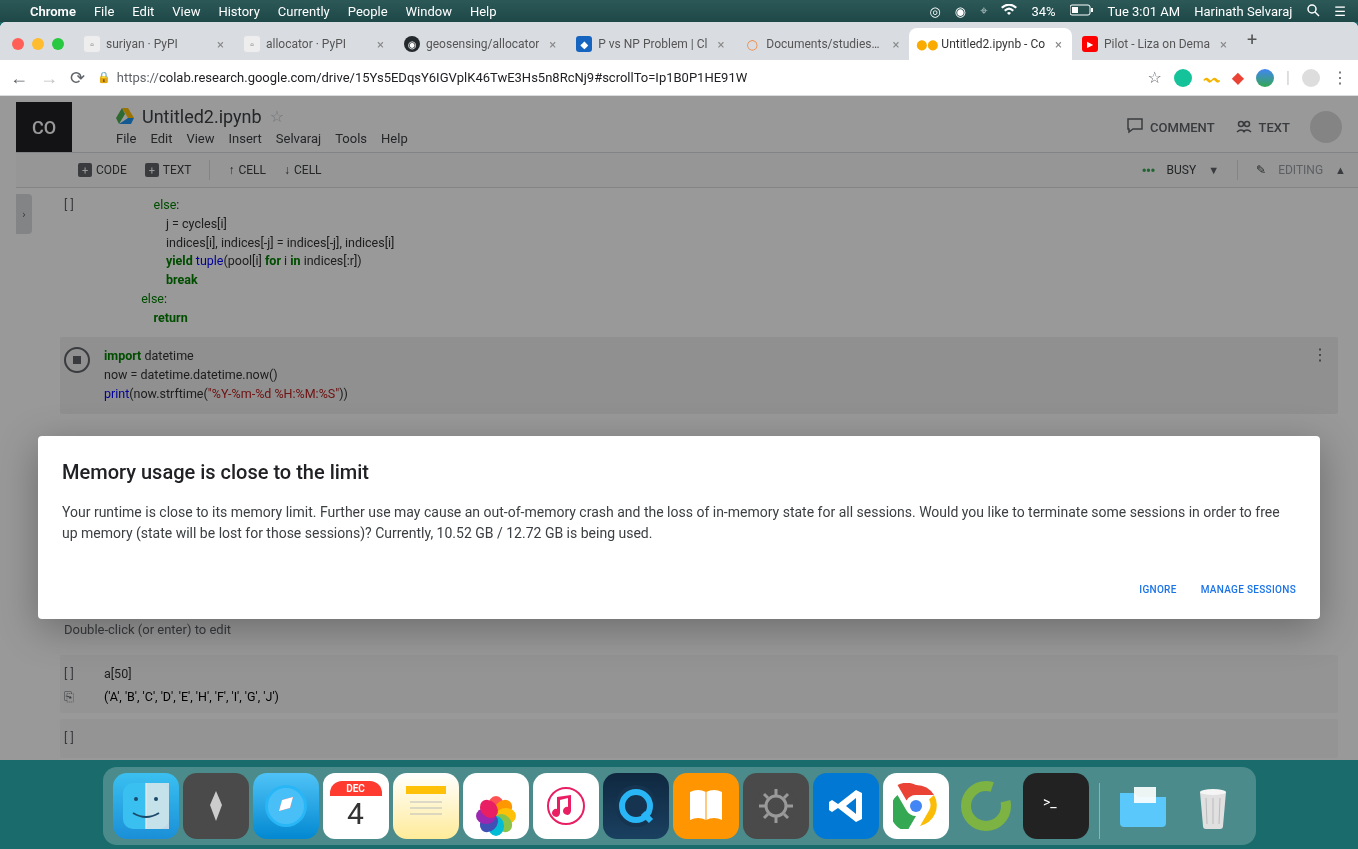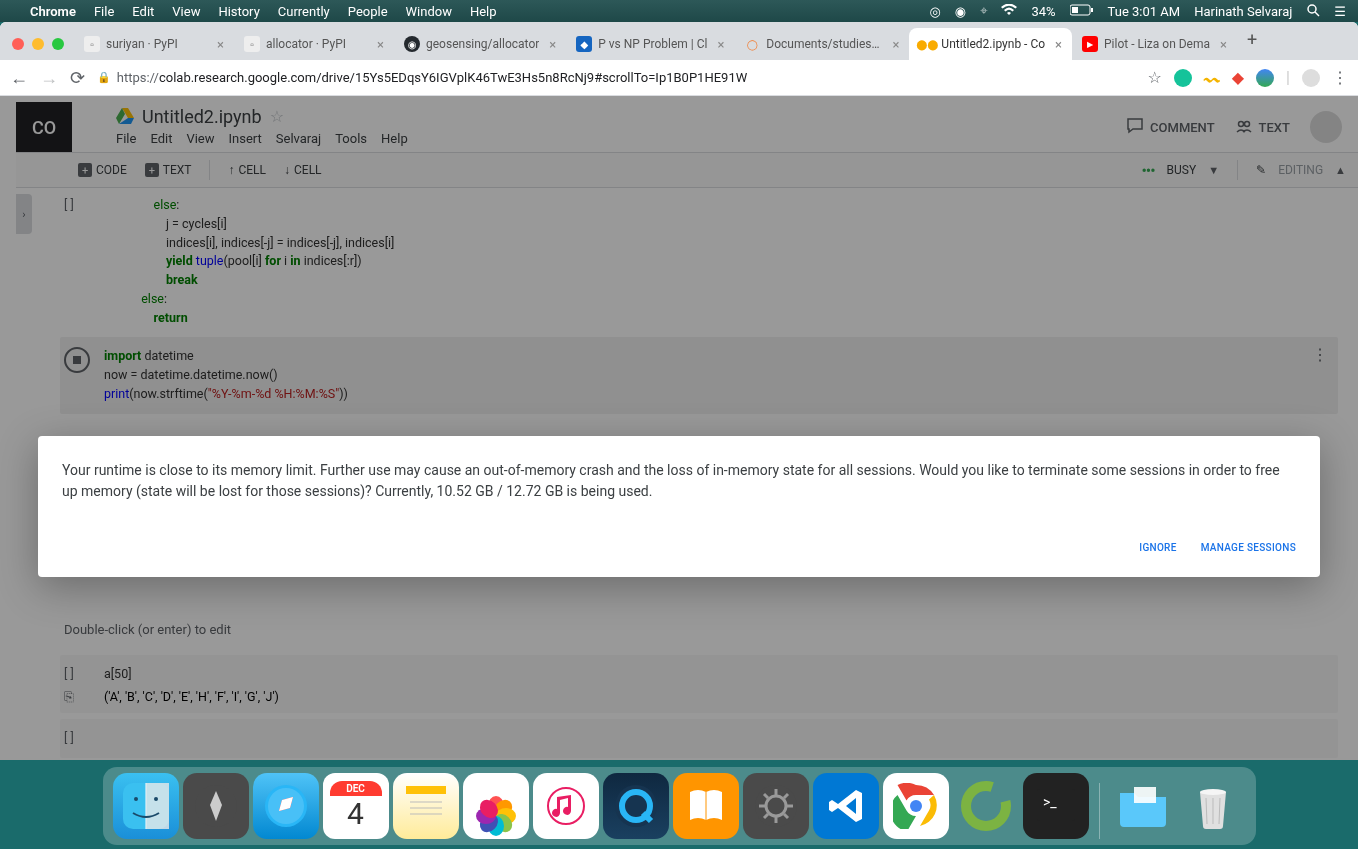--- a/index.html
+++ b/index.html
@@ -329,20 +329,21 @@
           <div class="code-cell">
               <div class="prompt">[ ]</div>
               <div class="codebody"> </div>
             </div>
         </div>
       </div>
     </div>
 
     <div class="modal-overlay">
       <div class="modal">
+        <h2>Memory usage is close to the limit</h2>
         <p>Your runtime is close to its memory limit. Further use may cause an out-of-memory crash and the loss of in-memory state for all sessions. Would you like to terminate some sessions in order to free up memory (state will be lost for those sessions)? Currently, 10.52 GB / 12.72 GB is being used.</p>
         <div class="modal-actions">
           <button class="modal-btn">IGNORE</button>
           <button class="modal-btn">MANAGE SESSIONS</button>
         </div>
       </div>
     </div>
   </div>
 </div>
 

